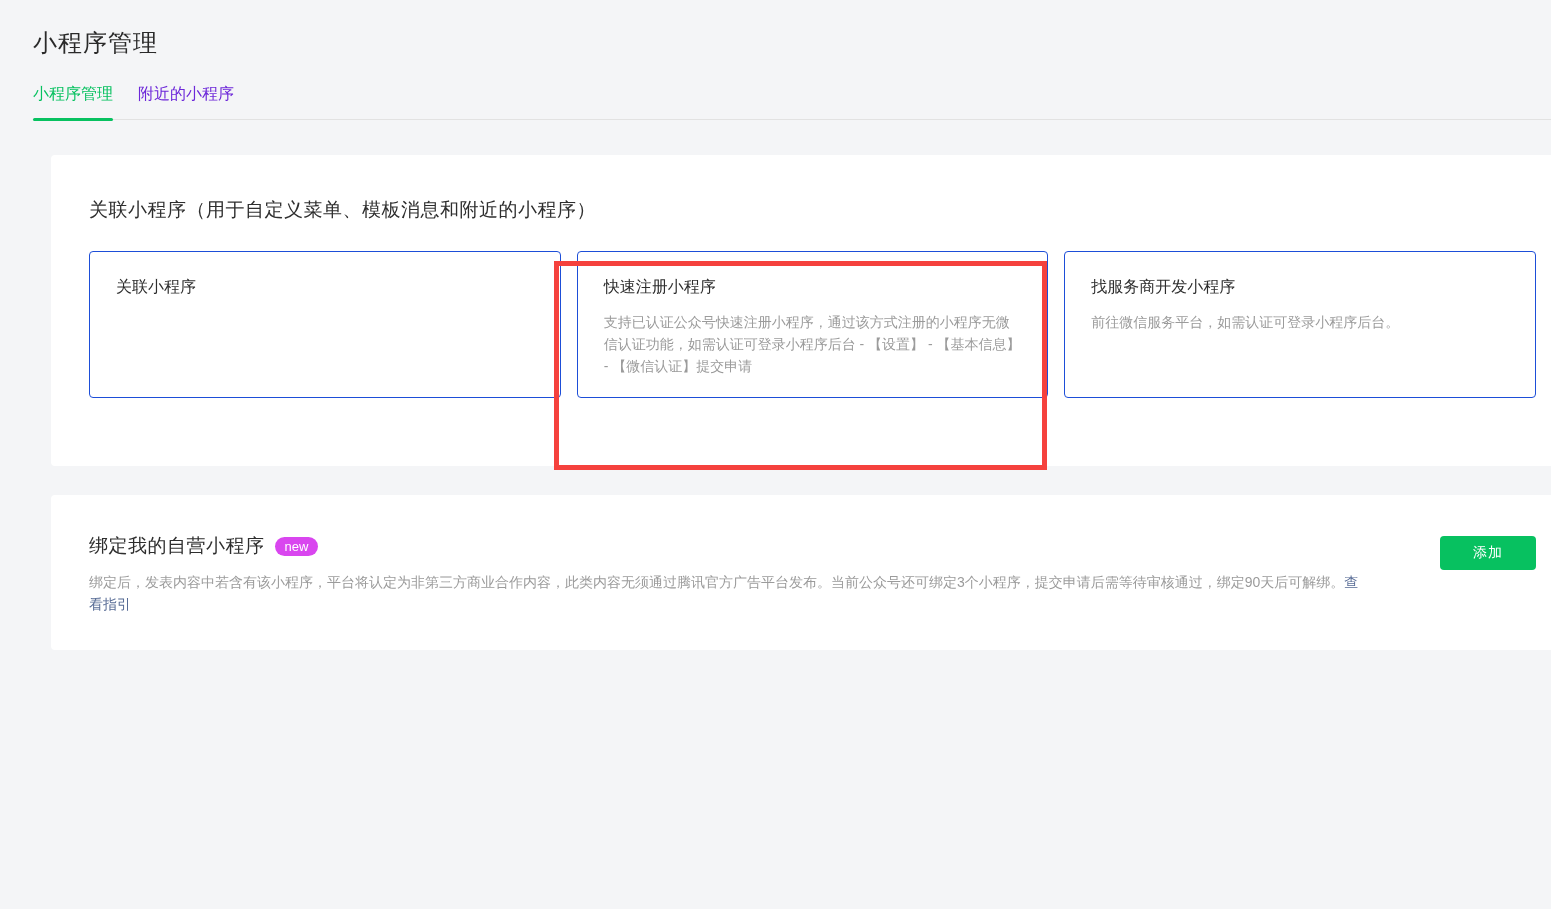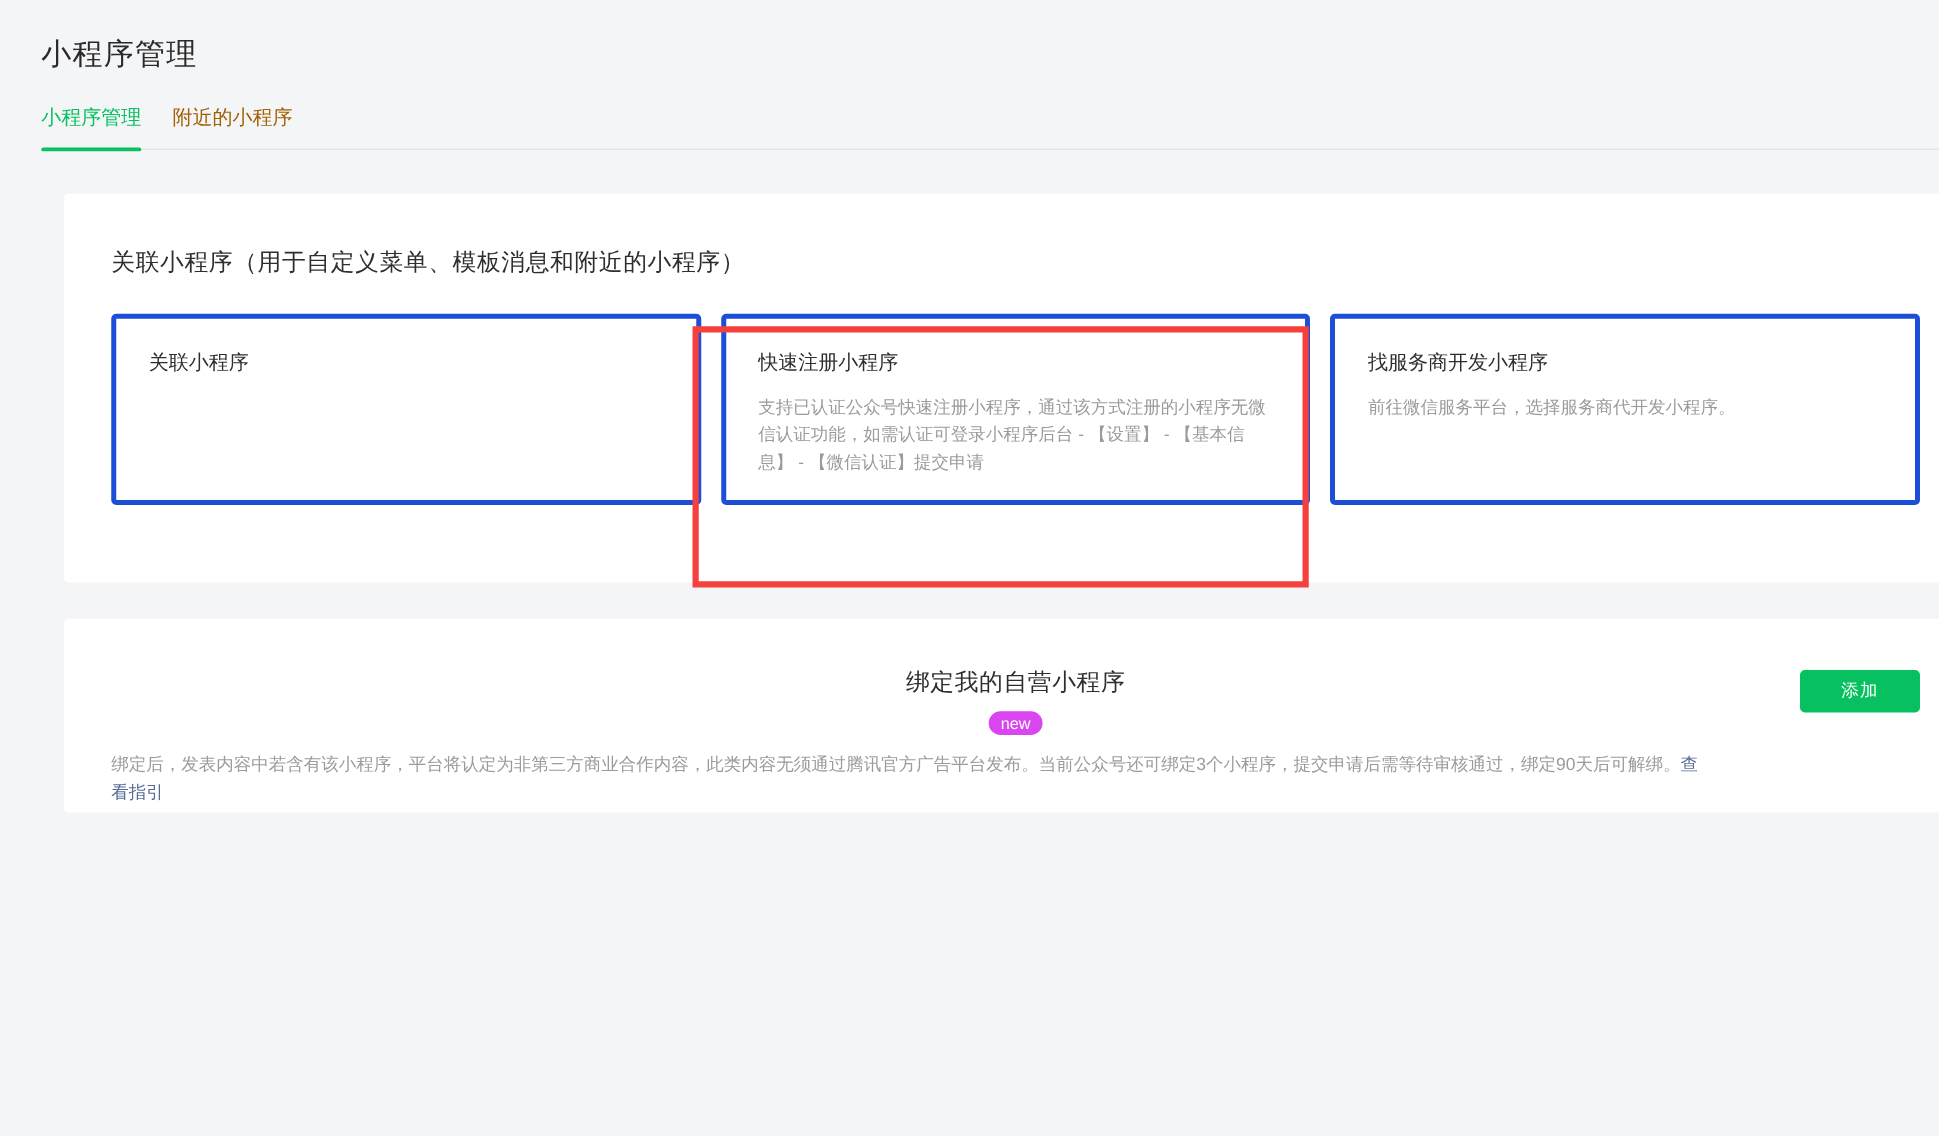--- a/index.html
+++ b/index.html
@@ -27,21 +27,21 @@
     left: 17px; top: 84px;
     width: 1524px;
     border-bottom: 1px solid #e2e2e2;
     display: flex;
     gap: 25px;
   }
   .tab {
     position: relative;
     font-size: 16px;
     padding-bottom: 14px;
-    color: #a16207;
+    color: #6d28d9;
     cursor: pointer;
     white-space: nowrap;
   }
   .tab.active { color: #07c160; }
   .tab.active::after {
     content: "";
     position: absolute;
     left: 0; right: 0; bottom: -2px;
     height: 3px;
     background: #07c160;
@@ -73,21 +73,21 @@
 
   
   .cards {
     display: flex;
     gap: 16px;
     margin-top: 28px;
   }
   .card {
     flex: 1 1 0;
     min-height: 140px;
-    border: 4px solid #1d4ed8;
+    border: 1px solid #1d4ed8;
     border-radius: 4px;
     padding: 25px 26px 20px 26px;
     background: #ffffff;
     cursor: pointer;
   }
   .card-title {
     font-size: 16px;
     font-weight: 400;
     color: #2e2e2e;
   }
@@ -106,21 +106,20 @@
     border: 5px solid #f5413d;
     pointer-events: none;
     z-index: 10;
   }
 
   
   .bind-title-row {
     display: flex;
     align-items: center;
     gap: 10px;
-    flex-direction: column;
   }
   .badge-new {
     display: inline-block;
     background: #d946ef;
     color: #ffffff;
     font-size: 13px;
     line-height: 19px;
     padding: 0 10px;
     border-radius: 10px;
   }
@@ -167,21 +166,21 @@
     <div class="cards">
       <div class="card">
         <div class="card-title">关联小程序</div>
       </div>
       <div class="card">
         <div class="card-title">快速注册小程序</div>
         <div class="card-desc">支持已认证公众号快速注册小程序，通过该方式注册的小程序无微信认证功能，如需认证可登录小程序后台 - 【设置】 - 【基本信息】 - 【微信认证】提交申请</div>
       </div>
       <div class="card">
         <div class="card-title">找服务商开发小程序</div>
-        <div class="card-desc">前往微信服务平台，选择服务商代开发小程序。</div>
+        <div class="card-desc">前往微信服务平台，如需认证可登录小程序后台。</div>
       </div>
     </div>
   </section>
 
   <div class="highlight-box"></div>
 
   <section class="panel panel-bind">
     <div class="bind-title-row">
       <h2 class="section-title">绑定我的自营小程序</h2>
       <span class="badge-new">new</span>

